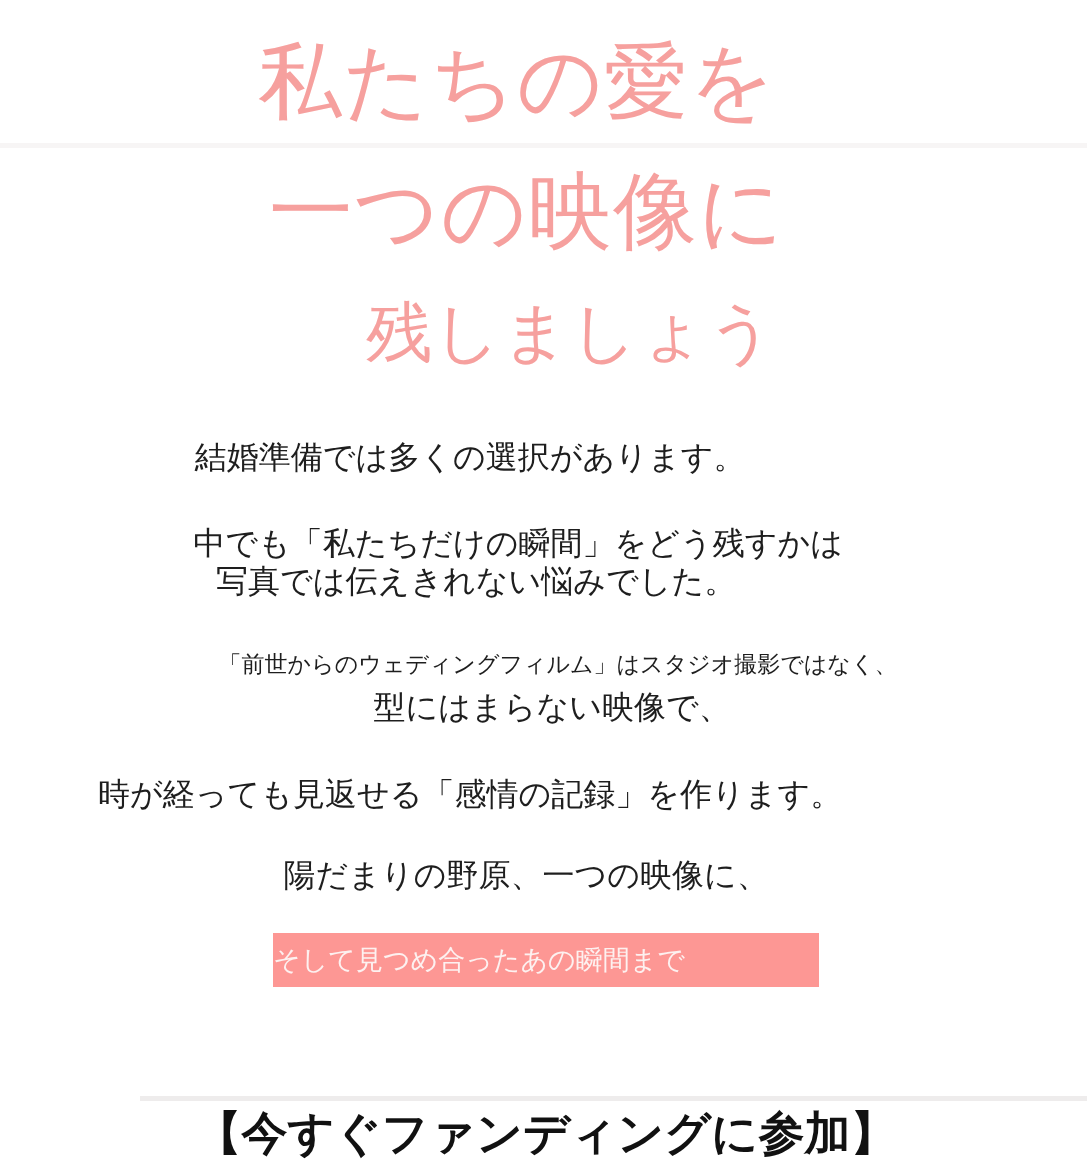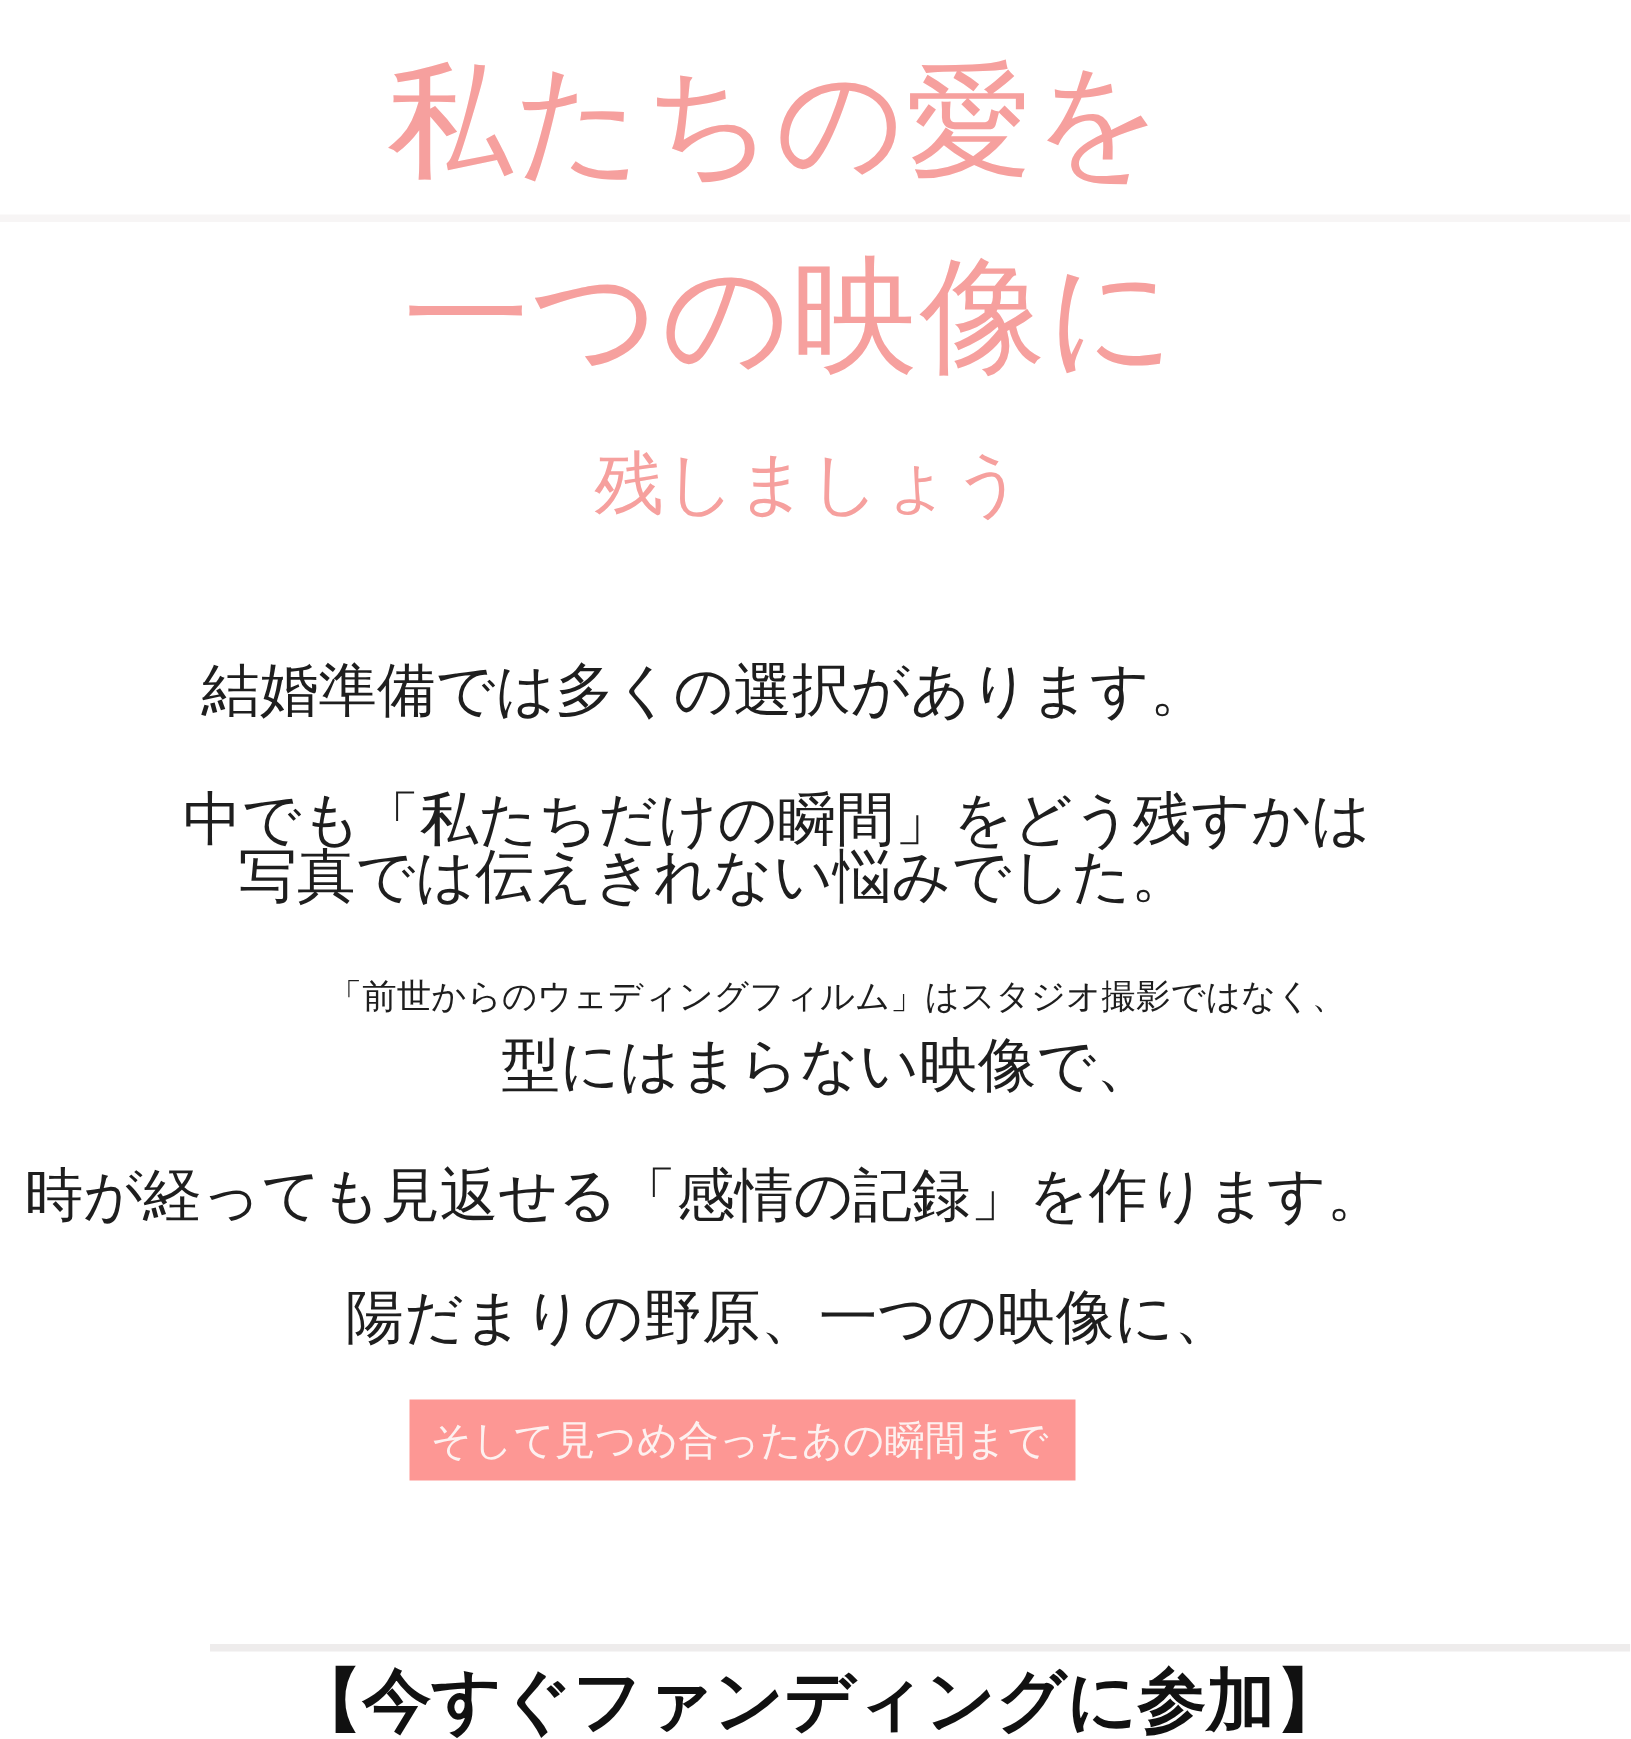--- a/index.html
+++ b/index.html
@@ -14,33 +14,32 @@
     position:absolute;
     transform:translateX(-50%);
     white-space:nowrap;
     line-height:1;
   }
   .hero-line{
     color:#f6a09e;
     font-weight:400;
   }
   .hero-1,.hero-2{font-size:84px;letter-spacing:1px;}
-  .hero-3{font-size:46px;letter-spacing:1px;}
+  .hero-3{font-size:66px;letter-spacing:1px;margin-left:31px;}
   .body-line{
     color:#1e1e1e;
-    font-size:39px;
+    font-size:32px;
   }
   .body-small{font-size:23px;}
   .highlight-banner{
     position:absolute;
     left:273px;top:933px;
-    width:444px;height:54px;
+    width:546px;height:54px;
     background:#fd9794;
     box-sizing:border-box;
-    padding-left:14px;
   }
   .highlight-banner .banner-text{
     color:#fdf1f0;
     font-size:27px;
     line-height:54px;
     white-space:nowrap;
   }
   .cta-line{
     color:#111111;
     font-size:46px;

